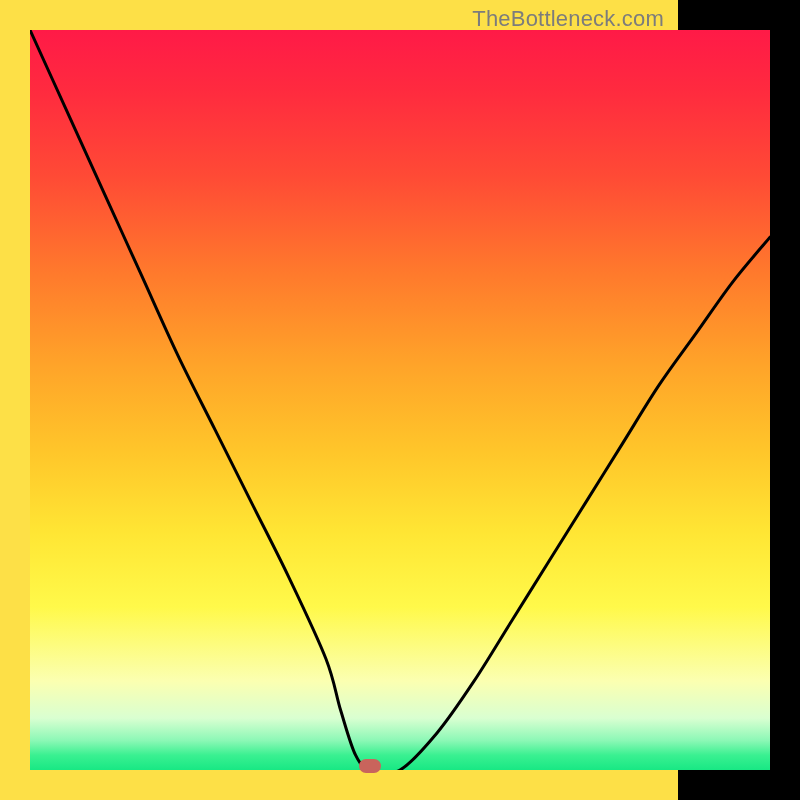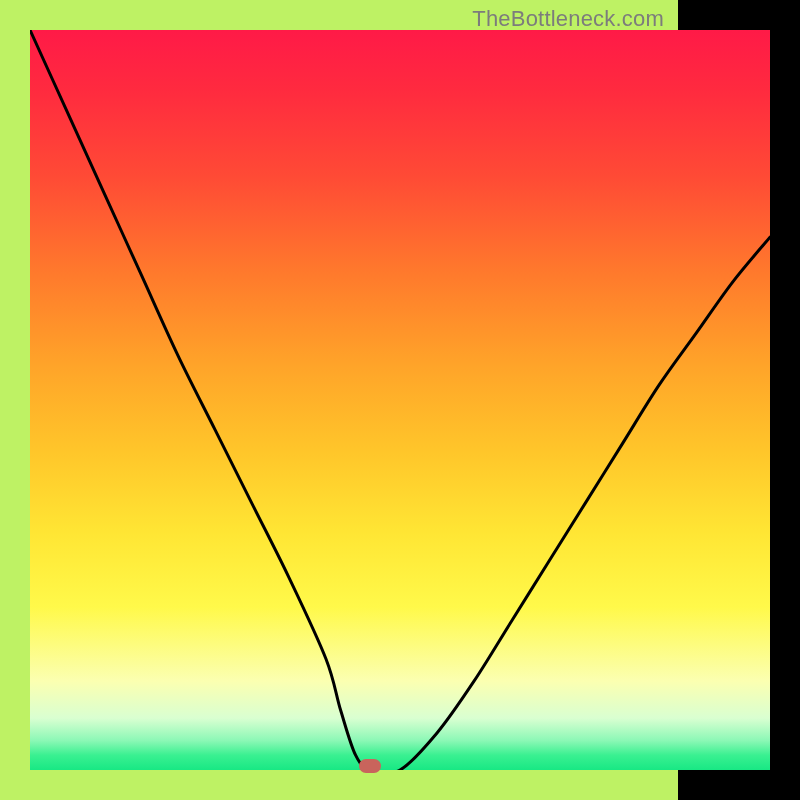--- a/index.html
+++ b/index.html
@@ -8,21 +8,21 @@
     width: 800px;
     height: 800px;
     background: #000;
     overflow: hidden;
     font-family: Arial, Helvetica, sans-serif;
   }
   .frame {
     position: relative;
     width: 678px;
     height: 800px;
-    background: #bef264;
+    background: #fde047;
   }
   .plot-area {
     position: absolute;
     left: 30px;
     top: 30px;
     width: 740px;
     height: 740px;
     background: linear-gradient(to bottom,
       #ff1a47 0%,
       #ff2a3f 8%,

